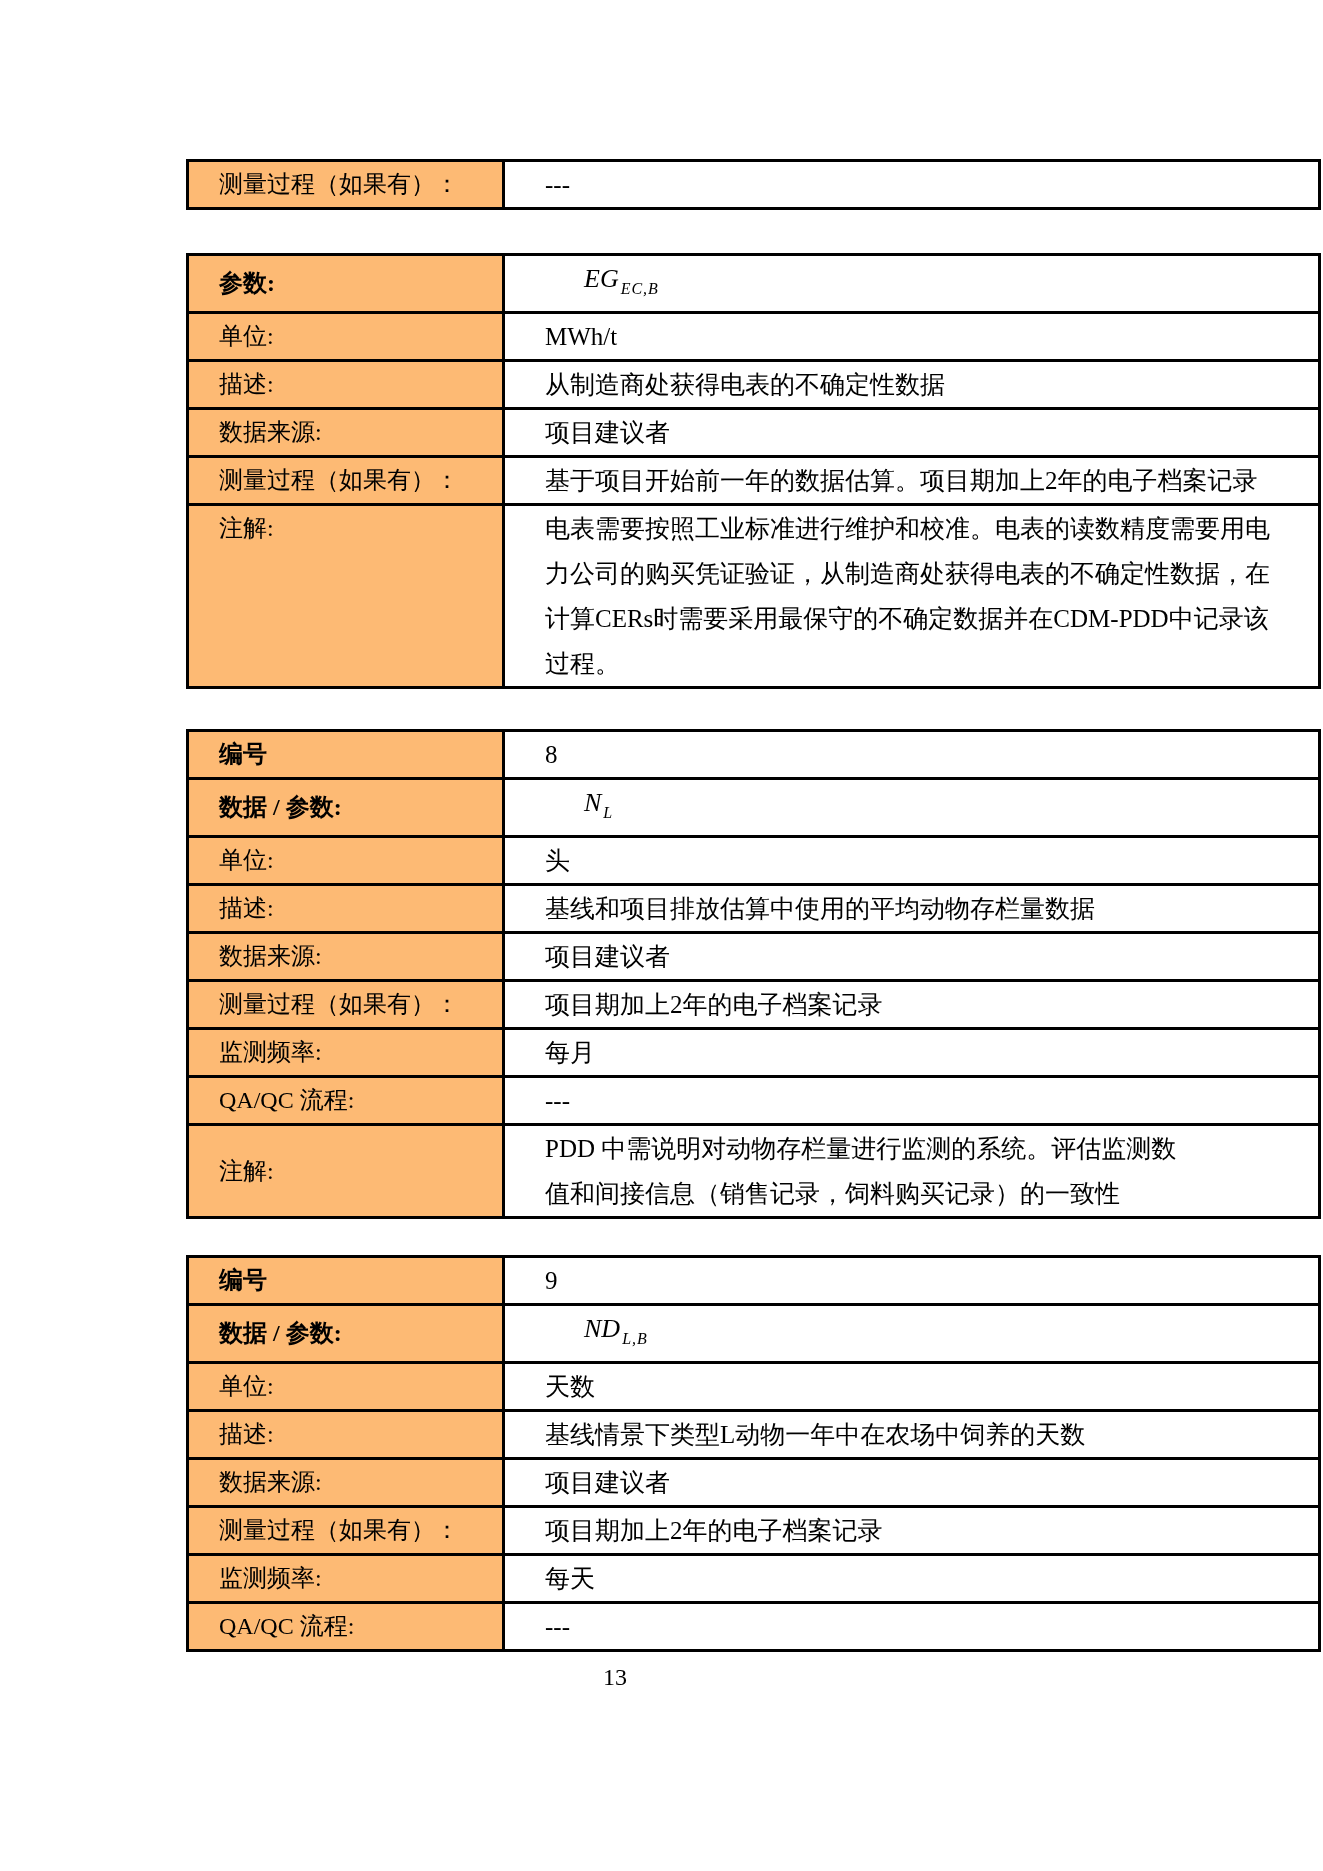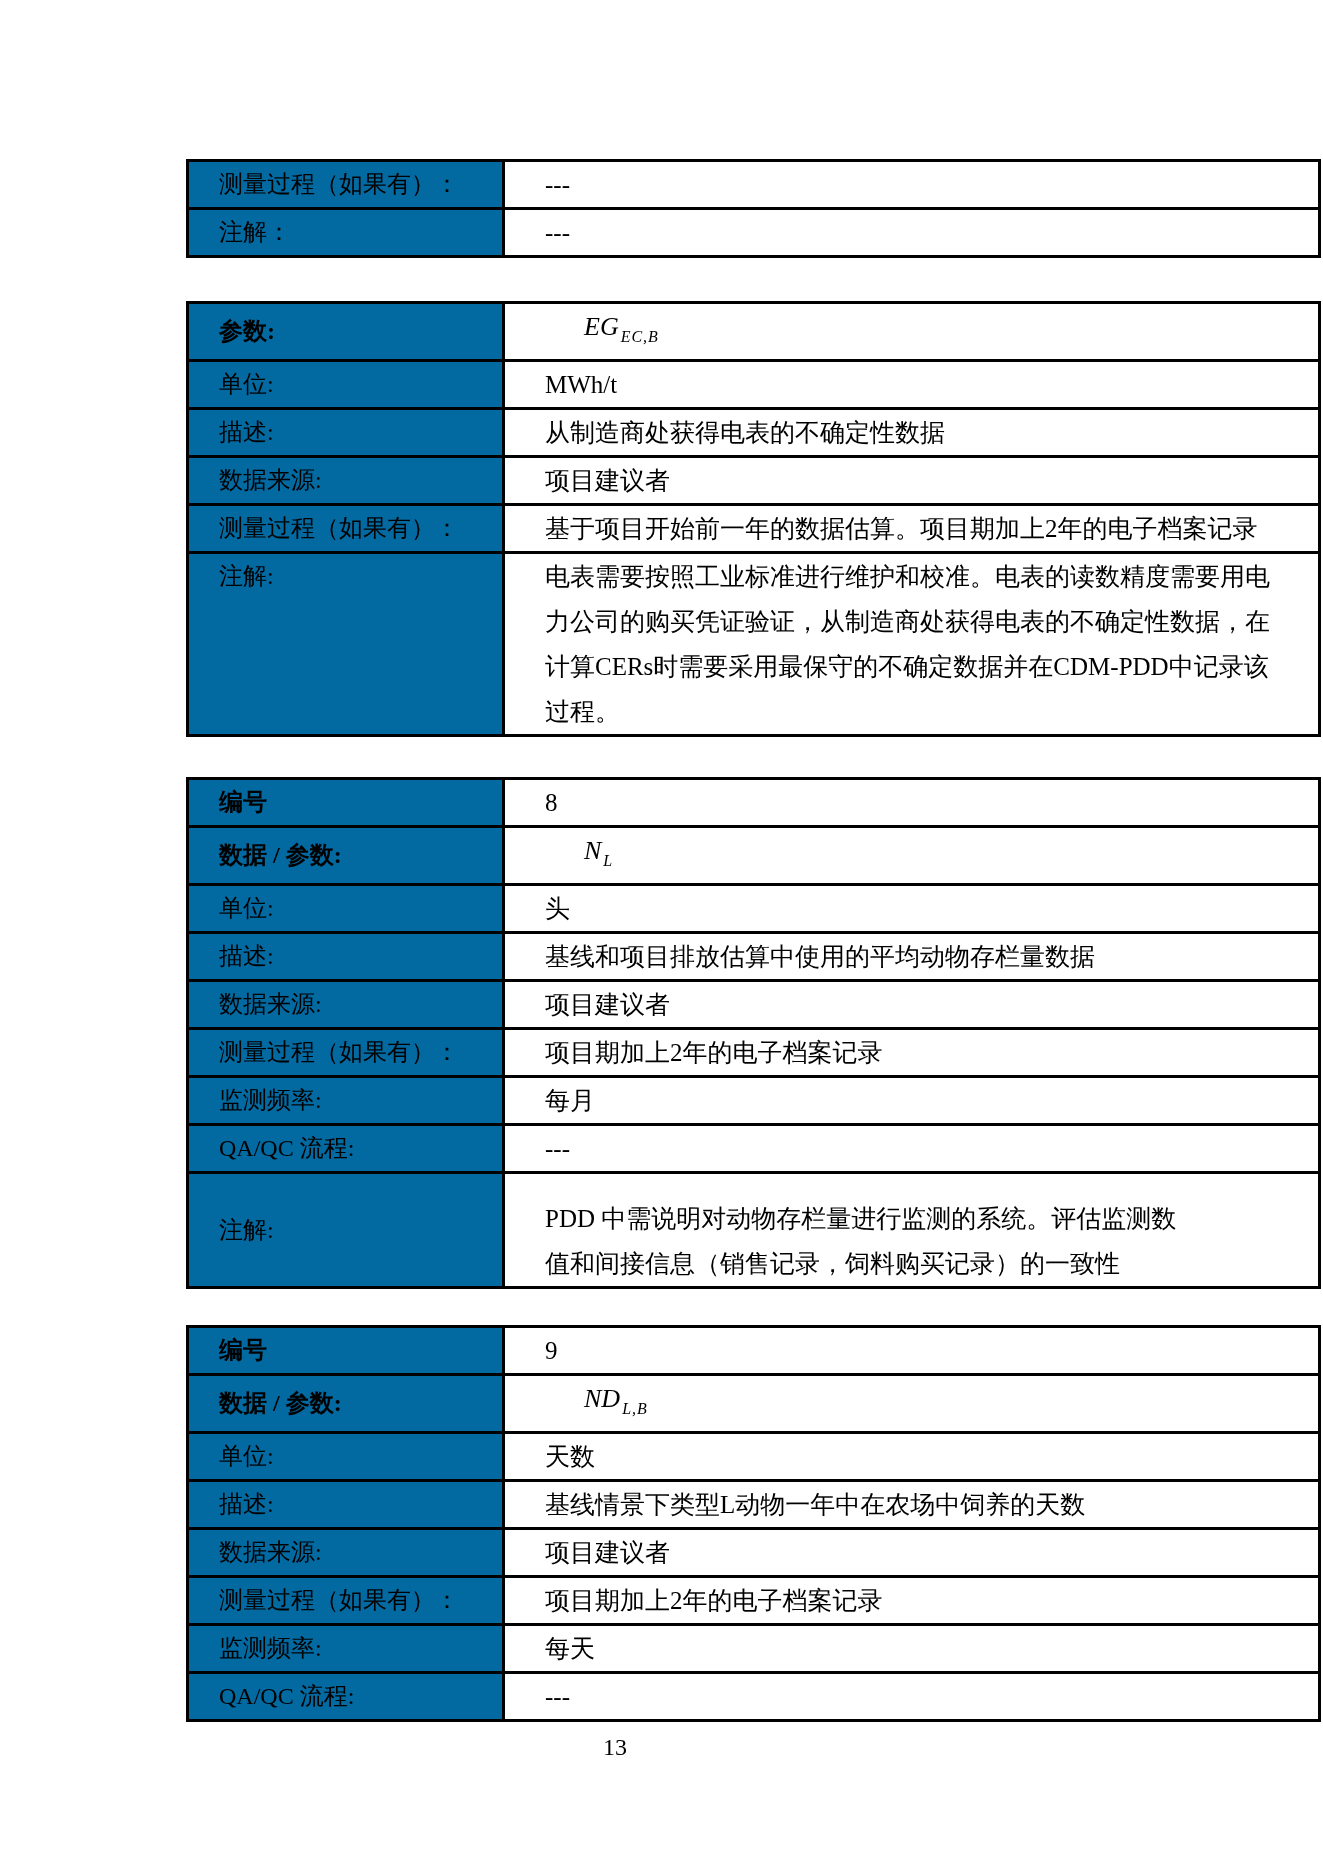--- a/index.html
+++ b/index.html
@@ -21,54 +21,50 @@
   #t4{margin-top:36px;}
   td{
     border:3px solid #000;
     font-size:25px;
     line-height:45px;
     vertical-align:middle;
     overflow:hidden;
   }
   td.lbl{
     width:277px;
-    background:#0369a1;
+    background:#fdba74;
     padding:0 6px 0 30px;
     font-size:24px;
     white-space:nowrap;
   }
   td.val{
     width:745px;
     padding:0 28px 0 40px;
   }
   tr.rh1 td{height:43px;}
   td.top{vertical-align:top;}
   .b{font-weight:bold;}
   .formula{font-style:italic;font-size:26px;margin-left:39px;}
   .f-sub{font-style:italic;font-size:16px;vertical-align:-7px;margin-left:2px;letter-spacing:1px;}
-  .narrow{display:inline-block;max-width:640px;line-height:45px;margin-top:22px;}
+  .narrow{display:inline-block;max-width:640px;line-height:45px;}
   .pageno{
     margin-top:10px;
     width:1230px;
     text-align:center;
     font-size:24px;
     line-height:30px;
   }
 </style>
 </head>
 <body>
 
 <table class="param" id="t1">
   <tbody>
       <tr class="rh1">
     <td class="lbl">测量过程（如果有）：</td>
-    <td class="val">---</td>
-  </tr>
-  <tr class="rh1">
-    <td class="lbl">注解：</td>
     <td class="val">---</td>
   </tr>
 </tbody>
   </table>
 
 <table class="param" id="t2">
   <tbody>
   <tr class="rh1">
     <td class="lbl b">参数:</td>
     <td class="val">

